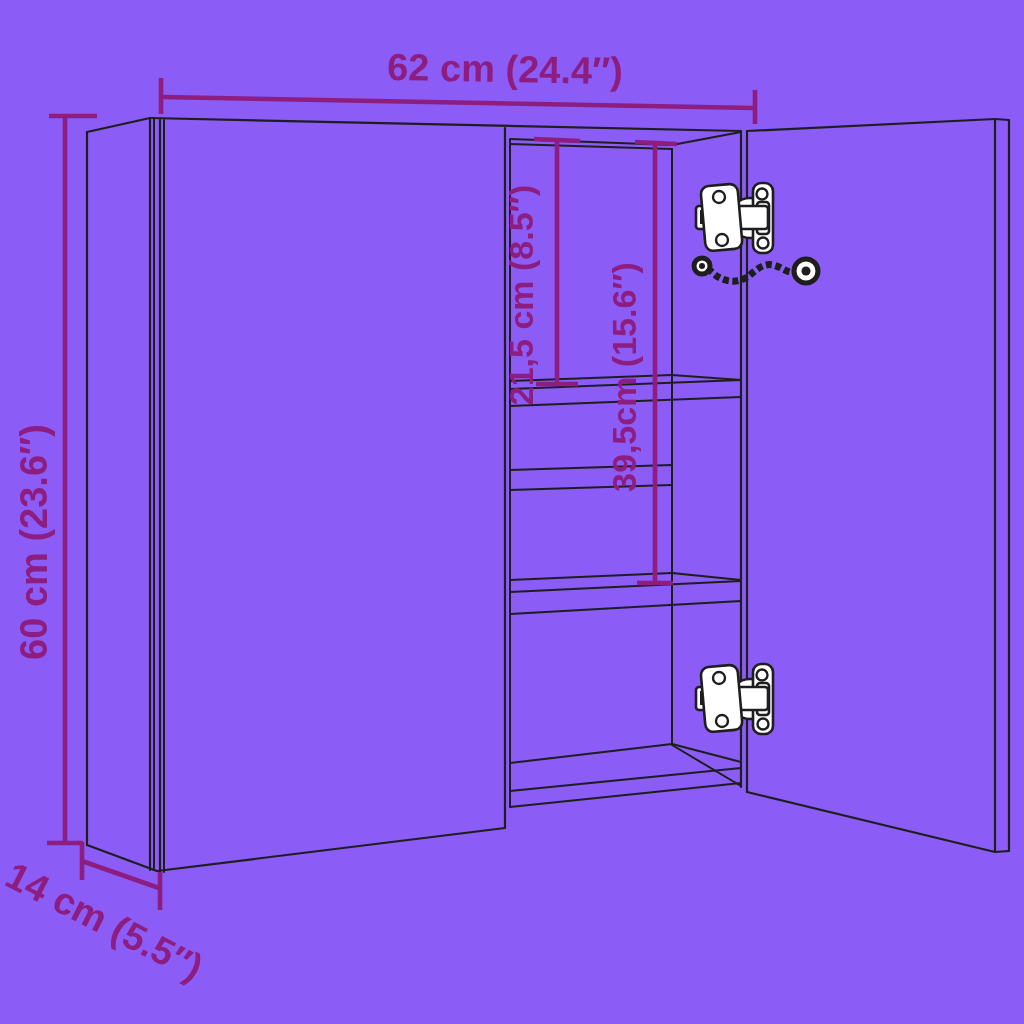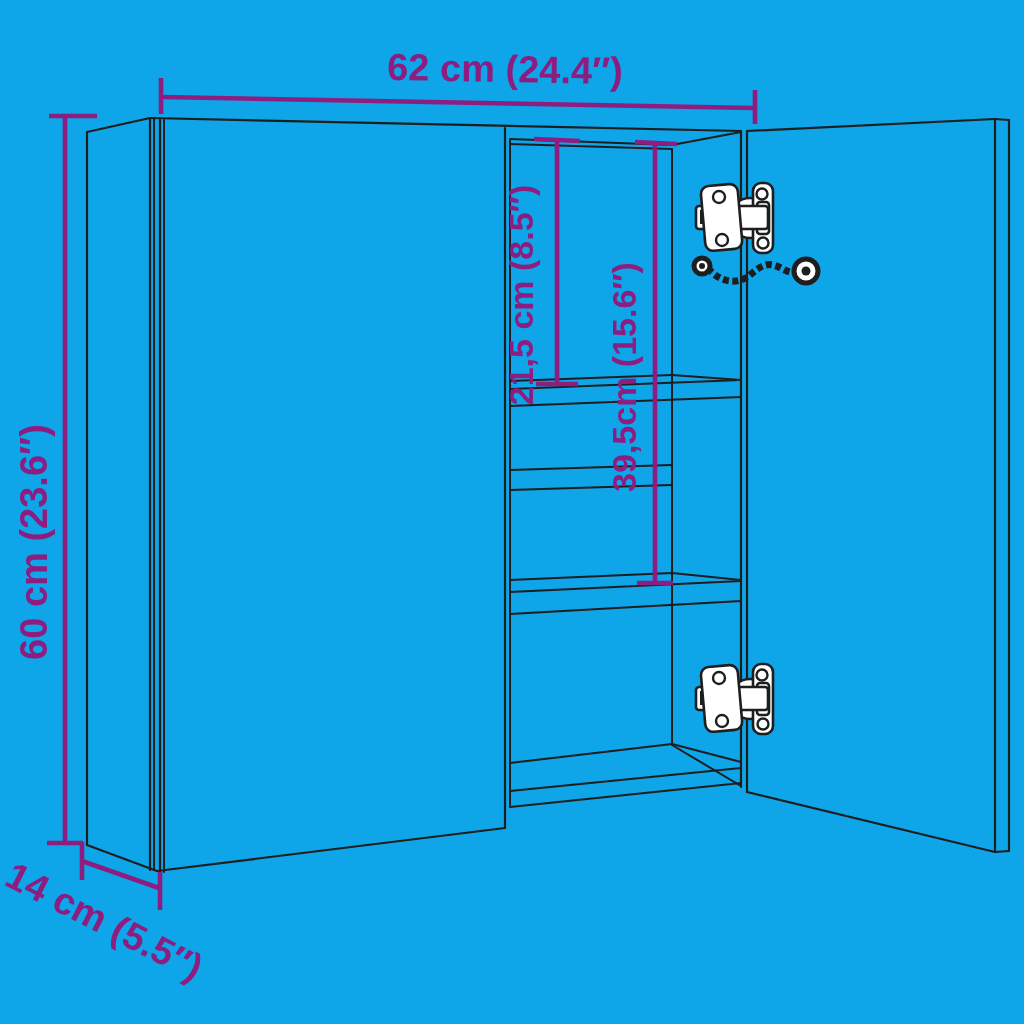--- a/index.html
+++ b/index.html
@@ -1,16 +1,16 @@
 <!DOCTYPE html>
 <html><head>
 <meta charset="utf-8">
 <style>
   html,body{margin:0;padding:0;background:#ffffff;}
-  #stage{position:relative;width:1024px;height:1024px;background:#0ea5e9;overflow:hidden;
+  #stage{position:relative;width:1024px;height:1024px;background:#8b5cf6;overflow:hidden;
          font-family:"Liberation Sans", sans-serif;}
   svg{position:absolute;left:0;top:0;}
   .edge{stroke:#1e1e1e;stroke-width:2.2;fill:none;stroke-linecap:round;}
   .edge-thin{stroke:#1e1e1e;stroke-width:2;fill:none;stroke-linecap:round;}
   .hw{stroke:#1e1e1e;stroke-width:2.6;fill:#ffffff;}
   .hw-hole{stroke:#1e1e1e;stroke-width:2.4;fill:#ffffff;}
   .hw-dark{fill:#1e1e1e;stroke:none;}
   .dim{stroke:#8e1d80;stroke-width:4.6;fill:none;stroke-linecap:butt;}
   .dim-label{fill:#8e1d80;font-weight:bold;font-family:"Liberation Sans", sans-serif;}
   .fs-big{font-size:38px;}

